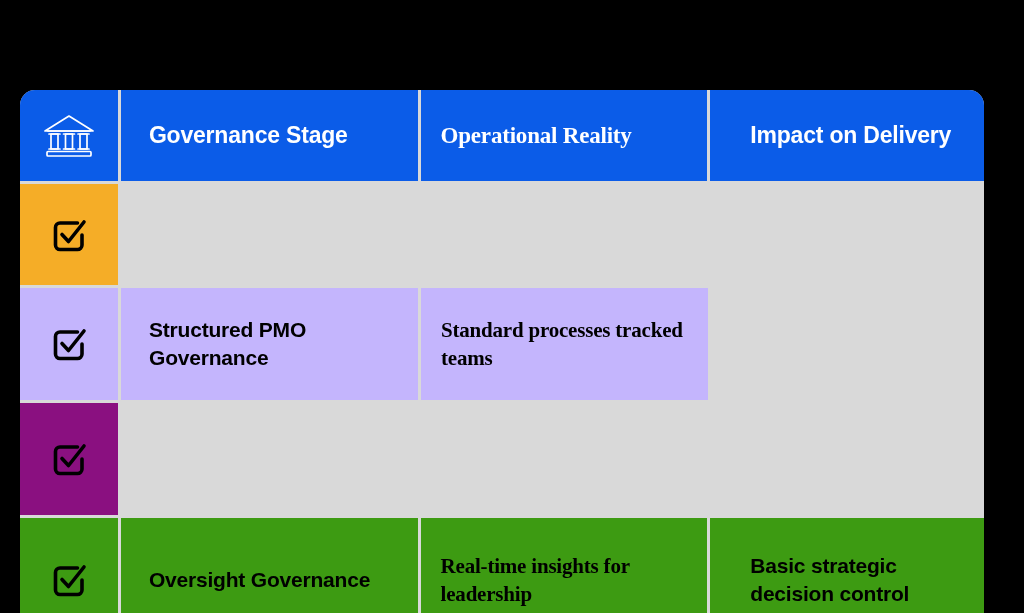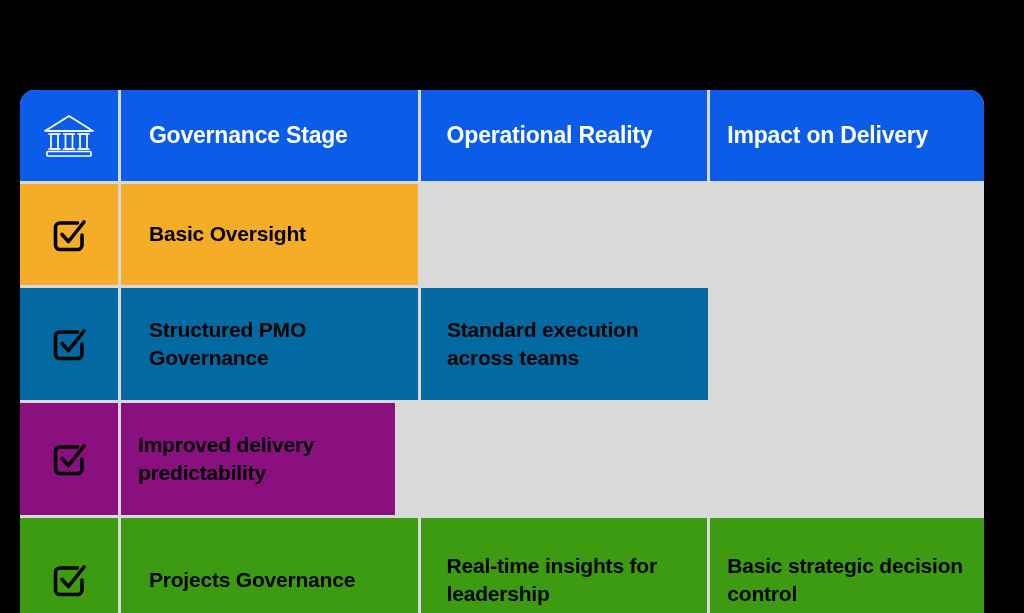--- a/index.html
+++ b/index.html
@@ -57,22 +57,22 @@
     box-sizing: border-box;
     display: flex;
     align-items: center;
     position: relative;
     overflow: hidden;
   }
 
   
   .col-icon   { width: 98px;  justify-content: center; }
   .col-a      { width: 297px; margin-left: 3px; padding-left: 28px; }
-  .col-b      { width: 287px; margin-left: 3px; padding-left: 26px; }
-  .col-c      { width: 274px; margin-left: 3px; padding-left: 17px; }
+  .col-b      { width: 287px; margin-left: 3px; padding-left: 20px; font-family: Liberation Serif, serif; }
+  .col-c      { width: 274px; margin-left: 3px; padding-left: 40px; }
 
   
   .row-header .cell { background: #0b5ce8; }
   .header-text {
     color: #ffffff;
     font-size: 23px;
     font-weight: 700;
     letter-spacing: -0.2px;
     line-height: 1.2;
   }
@@ -82,21 +82,21 @@
     color: #000000;
     font-size: 21px;
     font-weight: 700;
     line-height: 1.35;
     letter-spacing: -0.2px;
     max-width: 100%;
   }
 
   
   .theme-orange .cell { background: #f5ad27; }
-  .theme-lightblue .cell { background: #0369a1; align-items: center; }
+  .theme-lightblue .cell { background: #c4b5fd; align-items: center; }
   .theme-purple .cell { background: #8a1080; }
   .theme-green .cell { background: #3d9b12; }
 
   
   .icon-bank { width: 56px; height: 48px; display: block; }
   .icon-check { width: 40px; height: 40px; display: block; }
 </style>
 </head>
 <body>
 
@@ -136,67 +136,61 @@
 
     <div class="row row-body theme-orange">
       <div class="cell col-icon">
         <span>
           <svg class="icon-check" viewBox="0 0 40 40" fill="none" stroke="#000000" stroke-width="3.6" stroke-linecap="round" stroke-linejoin="round">
             <path d="M28.5 8 H11 A4.5 4.5 0 0 0 6.5 12.5 V30 A4.5 4.5 0 0 0 11 34.5 H28.5 A4.5 4.5 0 0 0 33 30 V20"></path>
             <path d="M13 19.5 L19.5 26.5 L35 7"></path>
           </svg>
         </span>
       </div>
-      <div class="cell col-a">
-        <span class="body-text">Basic Oversight</span>
-      </div>
     </div>
 
     <div class="row row-body row-r3 theme-lightblue">
       <div class="cell col-icon">
         <span>
           <svg class="icon-check" viewBox="0 0 40 40" fill="none" stroke="#000000" stroke-width="3.6" stroke-linecap="round" stroke-linejoin="round">
             <path d="M28.5 8 H11 A4.5 4.5 0 0 0 6.5 12.5 V30 A4.5 4.5 0 0 0 11 34.5 H28.5 A4.5 4.5 0 0 0 33 30 V20"></path>
             <path d="M13 19.5 L19.5 26.5 L35 7"></path>
           </svg>
         </span>
       </div>
       <div class="cell col-a">
         <span class="body-text">Structured PMO Governance</span>
       </div>
       <div class="cell col-b">
-        <span class="body-text">Standard execution across teams</span>
+        <span class="body-text">Standard processes tracked teams</span>
       </div>
     </div>
 
     <div class="row row-body row-r4 theme-purple">
       <div class="cell col-icon">
         <span>
           <svg class="icon-check" viewBox="0 0 40 40" fill="none" stroke="#000000" stroke-width="3.6" stroke-linecap="round" stroke-linejoin="round">
             <path d="M28.5 8 H11 A4.5 4.5 0 0 0 6.5 12.5 V30 A4.5 4.5 0 0 0 11 34.5 H28.5 A4.5 4.5 0 0 0 33 30 V20"></path>
             <path d="M13 19.5 L19.5 26.5 L35 7"></path>
           </svg>
         </span>
-      </div>
-      <div class="cell col-c">
-        <span class="body-text">Improved delivery predictability</span>
       </div>
     </div>
 
     <div class="row row-body row-r5 theme-green">
       <div class="cell col-icon">
         <span>
           <svg class="icon-check" viewBox="0 0 40 40" fill="none" stroke="#000000" stroke-width="3.6" stroke-linecap="round" stroke-linejoin="round">
             <path d="M28.5 8 H11 A4.5 4.5 0 0 0 6.5 12.5 V30 A4.5 4.5 0 0 0 11 34.5 H28.5 A4.5 4.5 0 0 0 33 30 V20"></path>
             <path d="M13 19.5 L19.5 26.5 L35 7"></path>
           </svg>
         </span>
       </div>
       <div class="cell col-a">
-        <span class="body-text">Projects Governance</span>
+        <span class="body-text">Oversight Governance</span>
       </div>
       <div class="cell col-b">
         <span class="body-text">Real-time insights for leadership</span>
       </div>
       <div class="cell col-c">
         <span class="body-text">Basic strategic decision control</span>
       </div>
     </div>
 
   </div>

